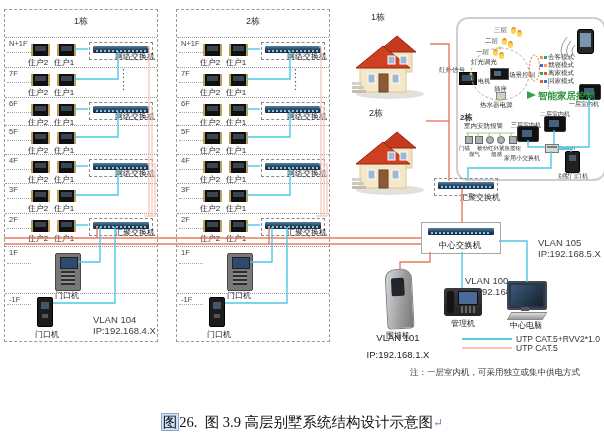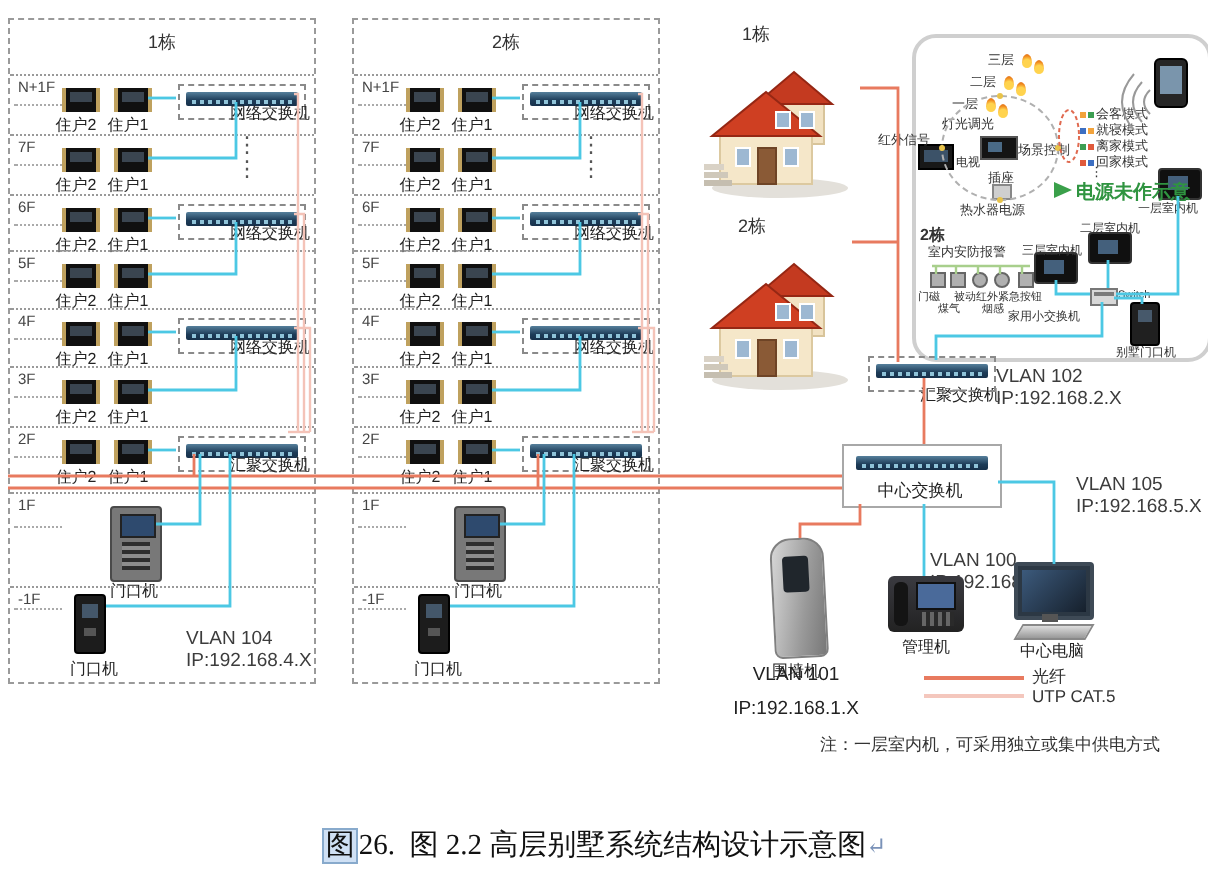--- a/index.html
+++ b/index.html
@@ -391,21 +391,21 @@
   <div class="tiny" style="left:494px;top:85px">插座</div>
   <div class="socketi" style="left:496px;top:92px"></div>
   <div class="tiny" style="left:480px;top:101px">热水器电源</div>
   <div class="mode" style="top:53px"><i class="m0a"></i><i class="m0b"></i><span>会客模式</span></div>
   <div class="mode" style="top:61px"><i class="m1a"></i><i class="m1b"></i><span>就寝模式</span></div>
   <div class="mode" style="top:69px"><i class="m2a"></i><i class="m2b"></i><span>离家模式</span></div>
   <div class="mode" style="top:77px"><i class="m3a"></i><i class="m3b"></i><span>回家模式</span></div>
   <div class="tiny" style="left:545px;top:82px">⋮</div>
   <div class="phone"></div>
   <div class="sharrow"></div>
-  <div class="shtitle">电源未作示意</div>
+  <div class="shtitle">智能家居控制</div>
   <div class="tiny" style="left:460px;top:112px;font-weight:bold;font-size:8px">2栋</div>
   <div class="tiny" style="left:464px;top:122px">室内安防报警</div>
   <div class="sensor" style="left:465px;top:136px"></div>
   <div class="sensor" style="left:475px;top:136px"></div>
   <div class="sensor rd" style="left:486px;top:136px"></div>
   <div class="sensor rd" style="left:497px;top:136px"></div>
   <div class="sensor" style="left:509px;top:136px"></div>
   <div class="tiny3" style="left:459px;top:145px">门磁</div>
   <div class="tiny3" style="left:469px;top:151px">煤气</div>
   <div class="tiny3" style="left:477px;top:145px">被动红外</div>
@@ -420,24 +420,20 @@
   <div class="vswitch"></div>
   <div class="tiny3" style="left:559px;top:145px">Switch</div>
   <div class="tiny2" style="left:504px;top:154px">家用小交换机</div>
   <div class="vdoor"></div>
   <div class="tiny2" style="left:558px;top:172px">别墅门口机</div>
 
   <div class="agg2box">
       <div class="swbar"></div>
     </div>
   <div class="swlabel" style="left:430px;top:192px">汇聚交换机</div>
-  <div class="vlan" style="left:498px;top:183px">
-    <div>VLAN 102</div>
-    <div>IP:192.168.2.X</div>
-  </div>
   <div class="cbox">
       <div class="swbar"></div>
     </div>
   <div class="clabel">中心交换机</div>
   <div class="vlan" style="left:538px;top:237px">
     <div>VLAN 105</div>
     <div>IP:192.168.5.X</div>
   </div>
   <div class="vlan" style="left:465px;top:275px">
     <div>VLAN 100</div>
@@ -453,22 +449,22 @@
       <div class="keys"></div>
     </div>
   <div class="devlabel" style="left:442px;top:318px;width:42px">管理机</div>
   <div class="pcmon"></div>
   <div class="pcstand"></div>
   <div class="pckb"></div>
   <div class="devlabel" style="left:503px;top:320px;width:46px">中心电脑</div>
 
   <div class="legend">
     <div class="lrow">
-        <i class="lg1"></i>
-        <span>光纤</span>
+        <i class="lg0"></i>
+        <span>UTP CAT.5+RVV2*1.0</span>
       </div>
     <div class="lrow">
         <i class="lg2"></i>
         <span>UTP CAT.5</span>
       </div>
   </div>
   <div class="note">注：一层室内机，可采用独立或集中供电方式</div>
 
   <svg id="wires" viewBox="0 0 604 443">
     <g>
@@ -533,16 +529,16 @@
       <polyline class="wg" points="466,133 515,133"></polyline>
       <polyline class="wg" points="468,133 468,137"></polyline>
       <polyline class="wg" points="478,133 478,137"></polyline>
       <polyline class="wg" points="489,133 489,137"></polyline>
       <polyline class="wg" points="500,133 500,137"></polyline>
       <polyline class="wg" points="511,133 511,137"></polyline>
     </g>
   </svg>
 
   <div class="caption">
-    <span class="cap-hl">图</span><span>26.</span>&nbsp;&nbsp;<span>图 2.2 高层别墅系统结构设计示意图</span><span class="cap-mark">↵</span>
+    <span class="cap-hl">图</span><span>26.</span>&nbsp;&nbsp;<span>图 3.9 高层别墅系统结构设计示意图</span><span class="cap-mark">↵</span>
   </div>
 
 </div>
 
 </body></html>

